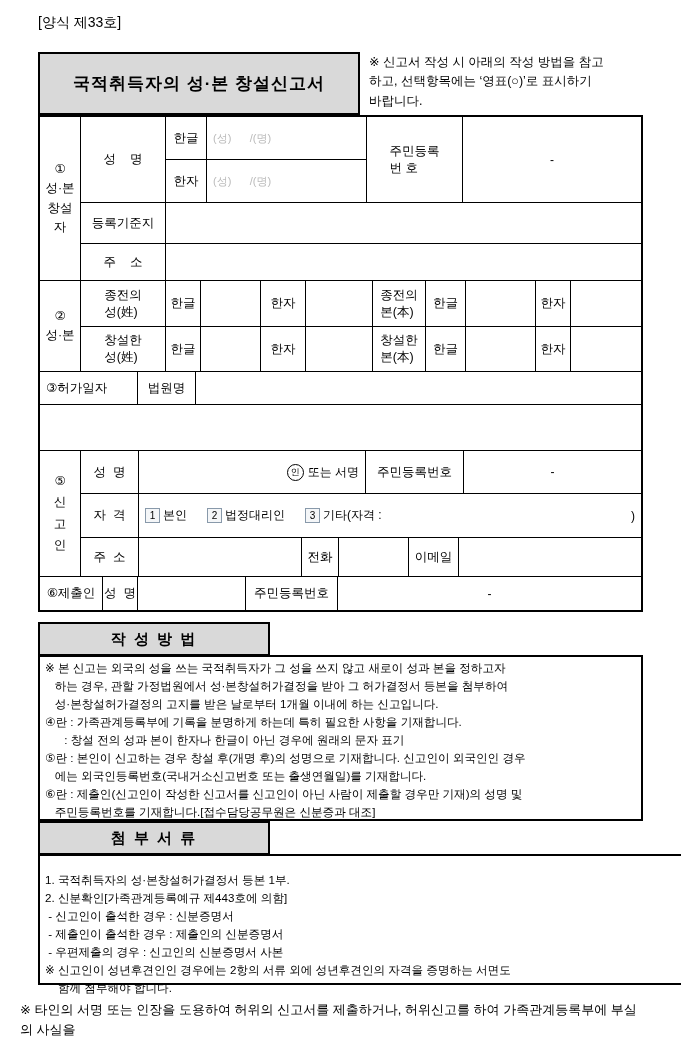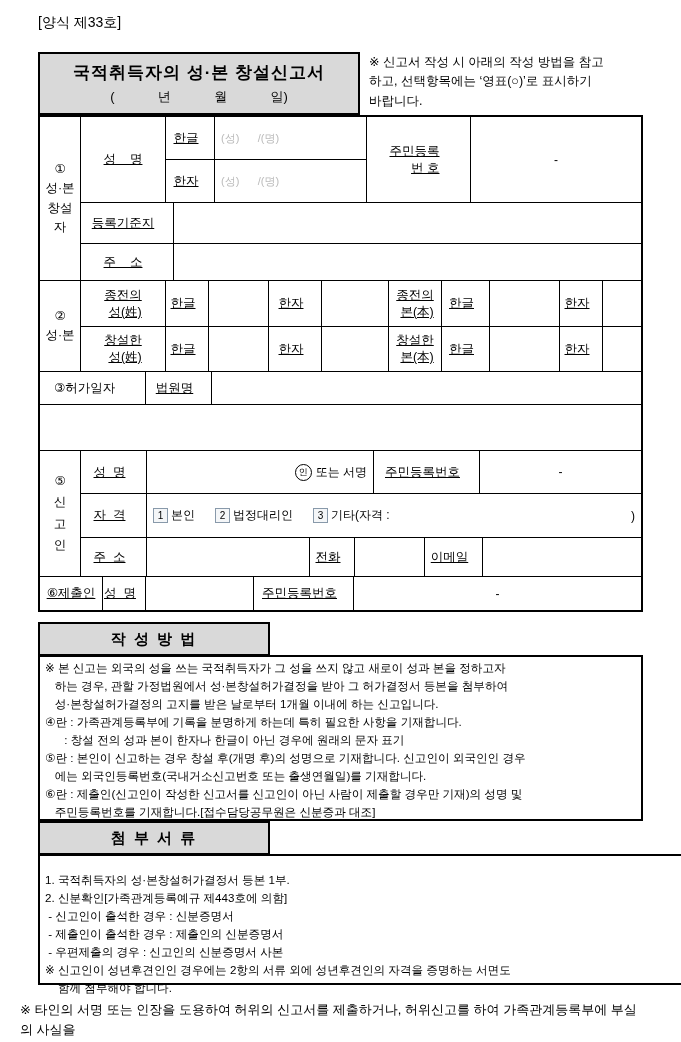--- a/index.html
+++ b/index.html
@@ -6,23 +6,23 @@
   body{
     width:681px;height:1042px;position:relative;background:#fff;color:#000;
     font-family:"Liberation Sans","DejaVu Sans",sans-serif;
   }
   .abs{position:absolute;box-sizing:border-box;}
   .vstack{display:flex;flex-direction:column;}
   .hrow{display:flex;flex-direction:row;}
   .vstack > * + *{border-top:1px solid #000;}
   .hrow > * + *{border-left:1px solid #000;}
   .cell{display:flex;align-items:center;box-sizing:border-box;overflow:hidden;}
-  .lab{justify-content:center;text-align:right;white-space:pre;font-size:12.5px;text-decoration:underline;}
+  .lab{justify-content:center;text-align:left;white-space:pre;font-size:12.5px;}
   .lml{white-space:pre-line;line-height:1.35;}
-  .val{padding:0 6px;font-size:12px;margin-left:8px;}
+  .val{padding:0 6px;font-size:12px;}
   .ctr{justify-content:center;padding:0;}
   .side{justify-content:center;text-align:center;white-space:pre-line;font-size:12.5px;line-height:1.55;}
   .graybox{background:#d9d9d9;border:2px solid #000;box-sizing:border-box;
     display:flex;align-items:center;justify-content:center;flex-direction:column;}
   .formtable{border:2px solid #000;}
   .ph{color:#bbb;font-size:11px;white-space:pre;}
   .qbox{display:inline-flex;align-items:center;justify-content:center;
     width:13px;height:13px;border:1px solid #8899aa;background:#f4f6f8;
     font-size:10px;margin-right:3px;flex:0 0 auto;}
   .qlabel{margin-right:20px;white-space:pre;}
@@ -35,21 +35,20 @@
   .dateline{font-size:13px;white-space:pre;margin-top:4px;}
   .secheader{font-weight:bold;font-size:15px;letter-spacing:2px;}
 </style>
 </head>
 <body>
 
 <div class="abs" style="top:14px;left:38px;font-size:14px;text-align:right;">[양식 제33호]</div>
 
 <div class="abs graybox" style="top:52px;left:38px;width:322px;height:63px;">
   <div class="title">국적취득자의 성·본 창설신고서</div>
-  <div class="dateline">(            년            월            일)</div>
 </div>
 
 <div class="abs pre" style="top:53px;left:369px;width:308px;font-size:12.5px;line-height:1.55;">※ 신고서 작성 시 아래의 작성 방법을 참고
 하고, 선택항목에는 ‘영표(○)’로 표시하기
 바랍니다.</div>
 
 <div class="abs formtable vstack" style="top:115px;left:38px;width:605px;height:497px;">
 
   <div class="hrow" style="height:163px;flex:0 0 auto;">
     <div class="cell side" style="width:40px;flex:0 0 auto;">①

